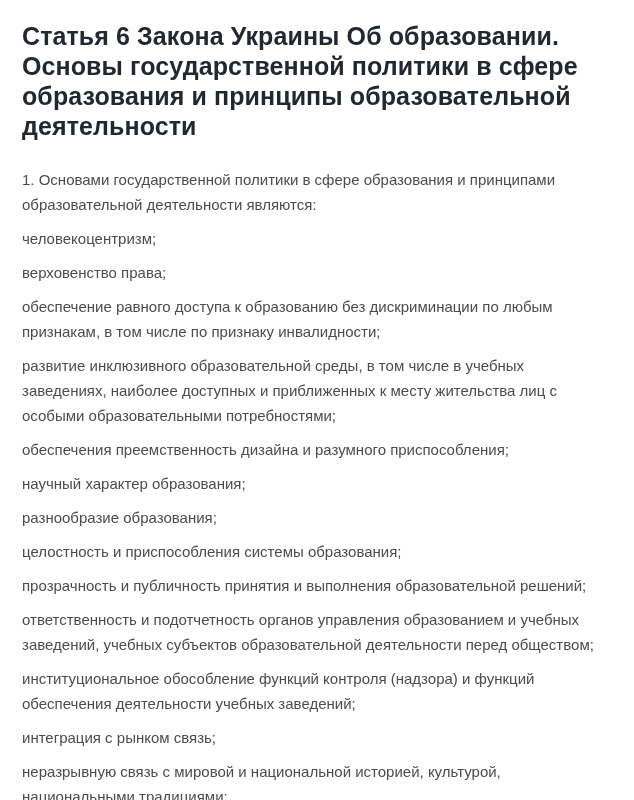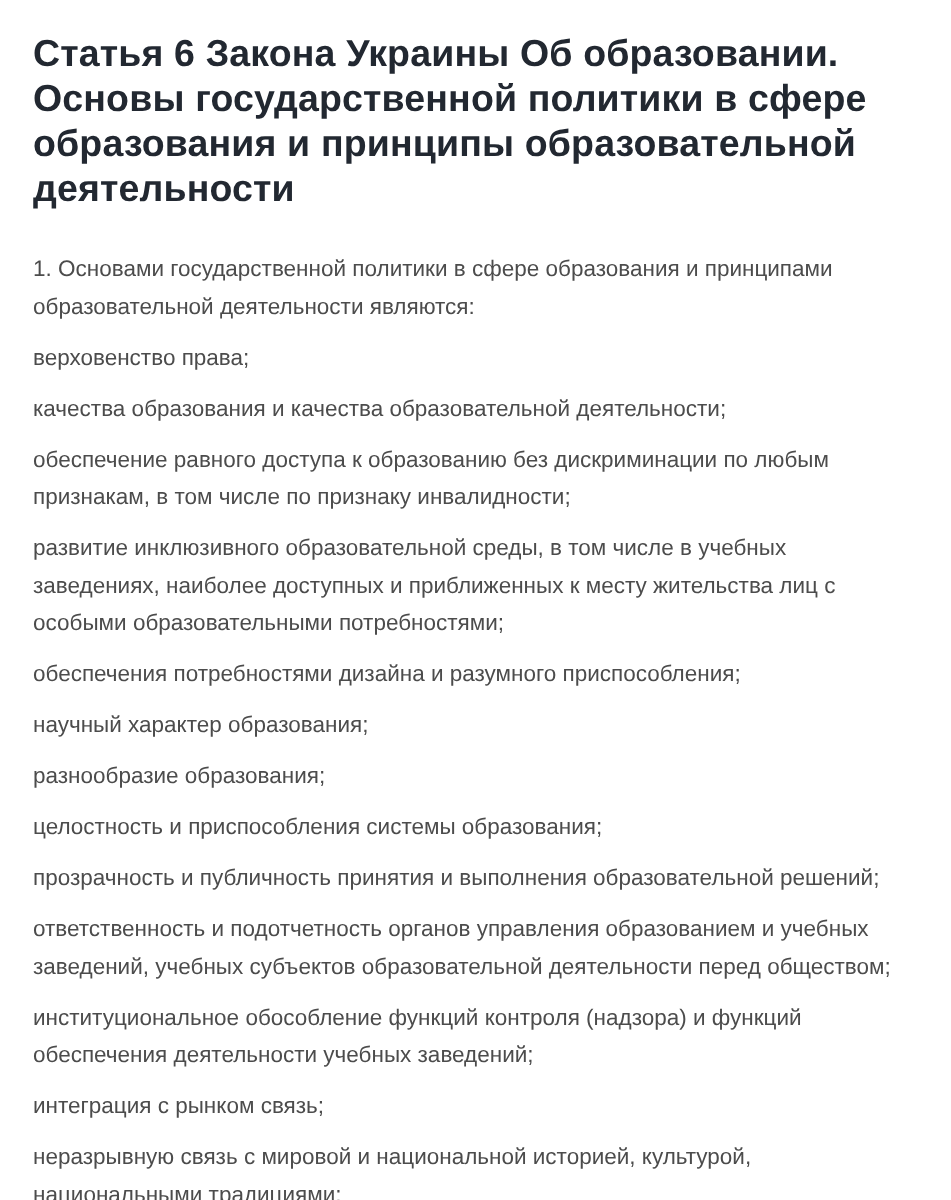--- a/index.html
+++ b/index.html
@@ -35,25 +35,25 @@
   }
 </style>
 </head>
 <body>
 
 <div class="page">
   <h1 class="article-title">Статья 6 Закона Украины Об образовании. Основы государственной политики в сфере образования и принципы образовательной деятельности</h1>
 
   <div class="article-body">
     <p>1. Основами государственной политики в сфере образования и принципами образовательной деятельности являются:</p>
+    <p>человекоцентризм;</p>
     <p>верховенство права;</p>
-    <p>качества образования и качества образовательной деятельности;</p>
     <p>обеспечение равного доступа к образованию без дискриминации по любым признакам, в том числе по признаку инвалидности;</p>
     <p>развитие инклюзивного образовательной среды, в том числе в учебных заведениях, наиболее доступных и приближенных к месту жительства лиц с особыми образовательными потребностями;</p>
-    <p>обеспечения потребностями дизайна и разумного приспособления;</p>
+    <p>обеспечения преемственность дизайна и разумного приспособления;</p>
     <p>научный характер образования;</p>
     <p>разнообразие образования;</p>
     <p>целостность и приспособления системы образования;</p>
     <p>прозрачность и публичность принятия и выполнения образовательной решений;</p>
     <p>ответственность и подотчетность органов управления образованием и учебных заведений, учебных субъектов образовательной деятельности перед обществом;</p>
     <p>институциональное обособление функций контроля (надзора) и функций обеспечения деятельности учебных заведений;</p>
     <p>интеграция с рынком связь;</p>
     <p>неразрывную связь с мировой и национальной историей, культурой, национальными традициями;</p>
   </div>
 </div>

